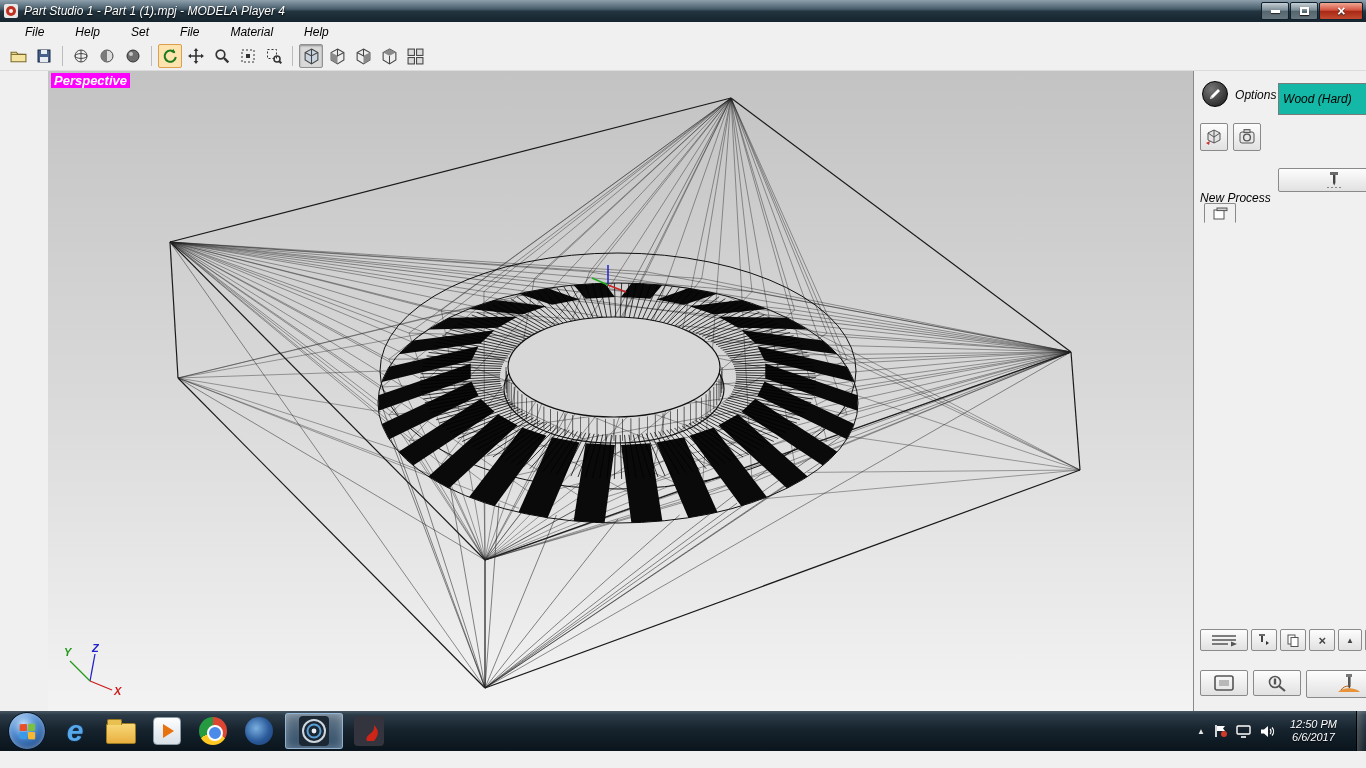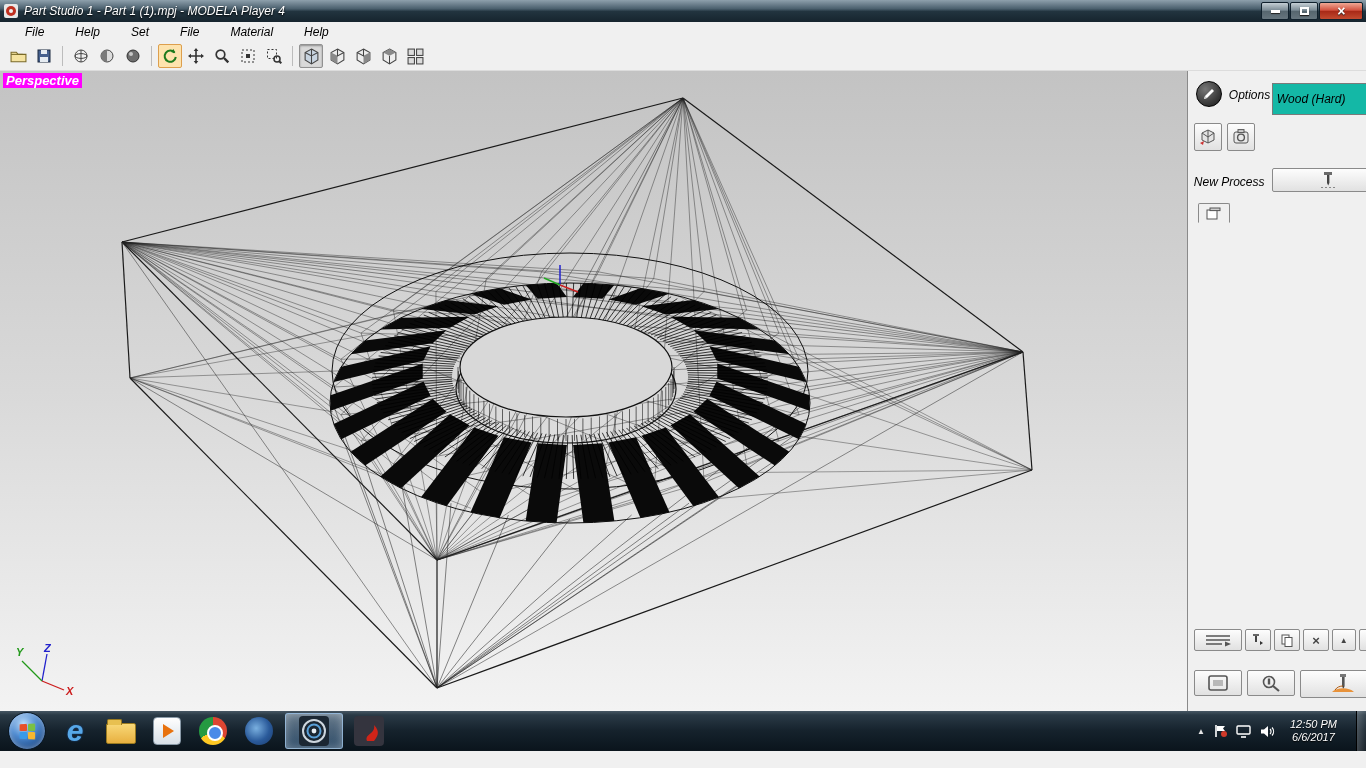--- a/index.html
+++ b/index.html
@@ -29,21 +29,21 @@
   
   .toolbar { height:29px; background:#f0f0f0; display:flex; align-items:center; padding:0 5px; border-bottom:1px solid #dcdcdc; }
   .tbtn { width:24px; height:24px; display:flex; align-items:center; justify-content:center; border:1px solid transparent; border-radius:2px; margin:0 1px; }
   .tbtn.active-orange { background:#fde3ae; border-color:#dd9f4d; }
   .tbtn.active-pressed { background:#d9d9d9; border-color:#919191; box-shadow:inset 0 1px 2px rgba(0,0,0,.35); }
   .tsep { width:1px; height:20px; background:#bcbcbc; margin:0 5px; }
 
   
   .workarea { display:flex; height:640px; }
   .viewport { position:relative; width:1352px; height:640px;
-    background:linear-gradient(180deg,#c3c3c3 0%, #d9d9d9 50%, #f3f3f3 100%); }
+    background:linear-gradient(180deg,#c3c3c3 0%, #d9d9d9 50%, #f3f3f3 100%);margin-left:48px; }
   .persp-label { position:absolute; top:2px; left:3px; background:#ff00ff; color:#ffffff;
     font-weight:bold; font-size:13px; padding:0 3px; z-index:5; }
   #wf { position:absolute; left:0; top:0; }
   .axisw { position:absolute; left:8px; bottom:14px; }
   .axisw text { font-size:11px; font-weight:bold; font-family:"Liberation Sans",sans-serif; }
 
   
   .rightpanel { position:relative; width:204px; height:640px; background:#f0f0f0; border-left:1px solid #8a8a8a; font-size:12px; color:#000; }
   .btn3d { background:linear-gradient(180deg,#fdfdfd,#e1e1e1); border:1px solid #8a8a8a; border-radius:2px;
     display:flex; align-items:center; justify-content:center; }
@@ -51,21 +51,21 @@
     background:radial-gradient(circle at 35% 30%, #777, #161616); border:1px solid #000;
     display:flex; align-items:center; justify-content:center; }
   .material-label { position:absolute; left:41px; top:17px; }
   .material-combo { position:absolute; left:84px; top:12px; width:112px; height:32px; background:#14b8a6;
     border:1px solid #7a7a7a; display:flex; align-items:stretch; }
   .combo-val { flex:1; display:flex; align-items:center; padding:0 4px; white-space:nowrap; overflow:hidden; }
   .combo-arrow { width:17px; background:linear-gradient(180deg,#fafafa,#cfcfcf); border-left:1px solid #9a9a9a;
     display:flex; align-items:center; justify-content:center; font-size:8px; color:#333; }
   .pbtn1 { position:absolute; left:6px; top:52px; width:28px; height:28px; }
   .pbtn2 { position:absolute; left:39px; top:52px; width:28px; height:28px; }
-  .newproc-label { position:absolute; left:6px; top:104px; }
+  .newproc-label { position:absolute; left:6px; top:120px; }
   .newproc-btn { position:absolute; left:84px; top:97px; width:112px; height:24px; }
   .ptab { position:absolute; left:10px; top:132px; width:32px; height:20px; background:#f0f0f0;
     border:1px solid #8a8a8a; border-bottom:1px solid #f0f0f0; border-radius:2px 2px 0 0; z-index:2;
     display:flex; align-items:center; justify-content:center; }
   .tree { position:absolute; left:6px; top:151px; width:192px; height:402px; background:#fff; border:1px solid #8a8a8a; }
   .tree-item { display:flex; align-items:center; gap:3px; padding:5px 2px 0 2px; }
   .tree-dots { width:12px; border-top:1px dotted #888; }
   .smallbtns { position:absolute; left:6px; top:558px; display:flex; gap:3px; }
   .sbtn { height:22px; font-size:10px; color:#333; }
   .bigbtns { position:absolute; left:6px; top:599px; width:192px; display:flex; align-items:flex-start; }

